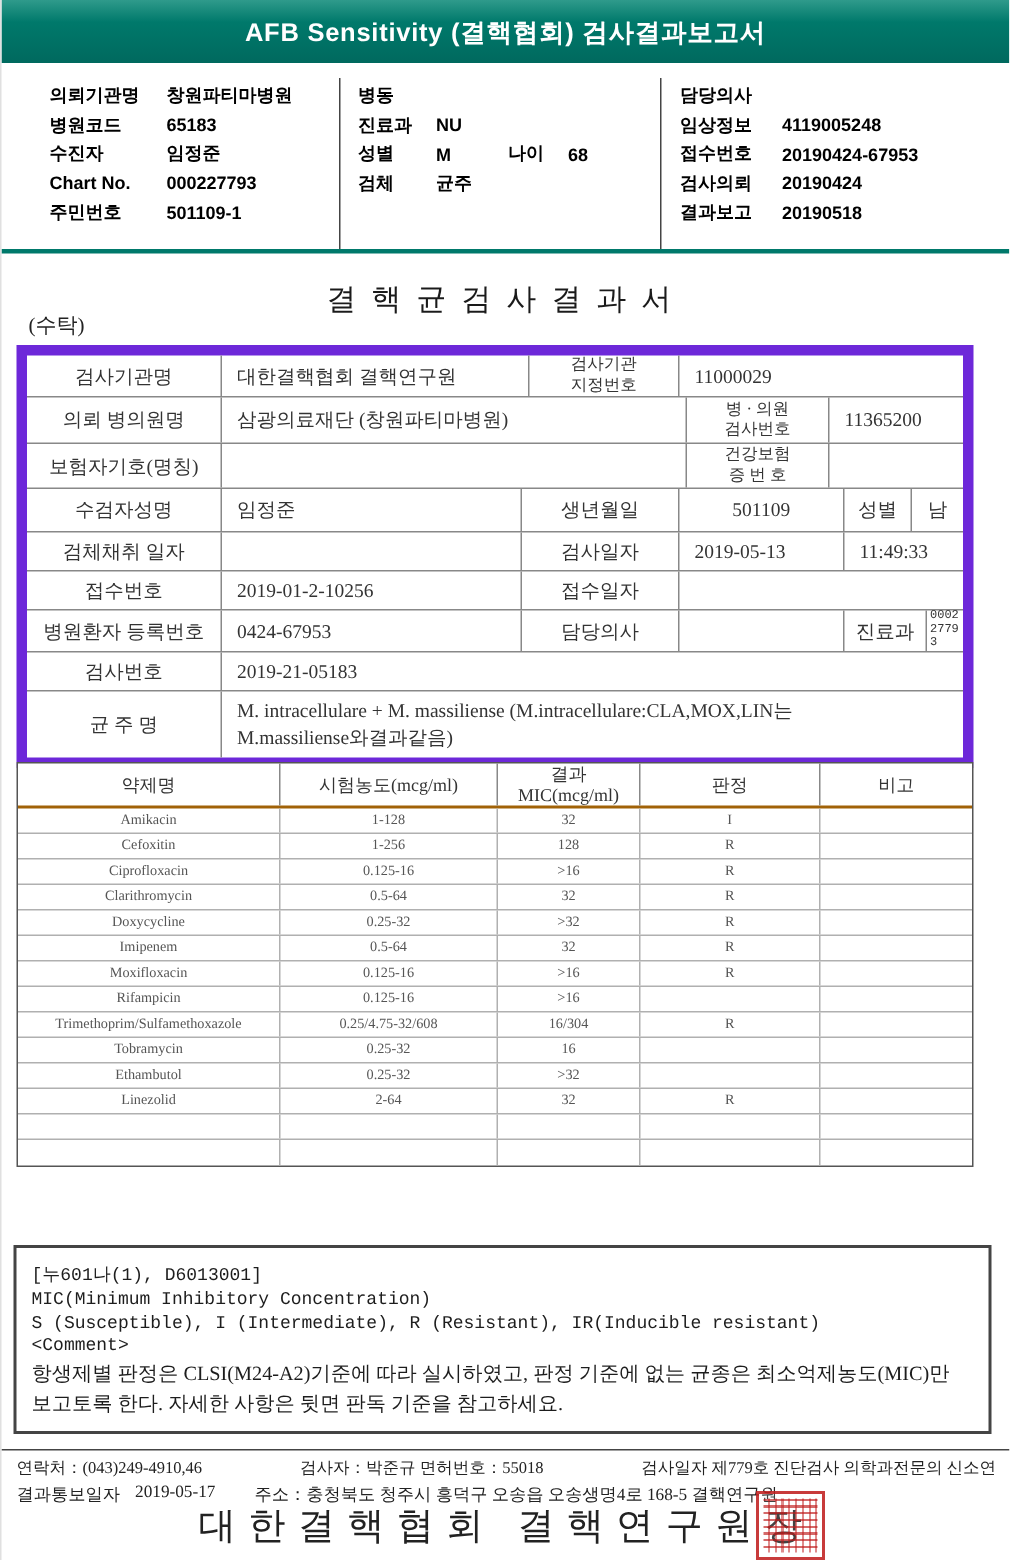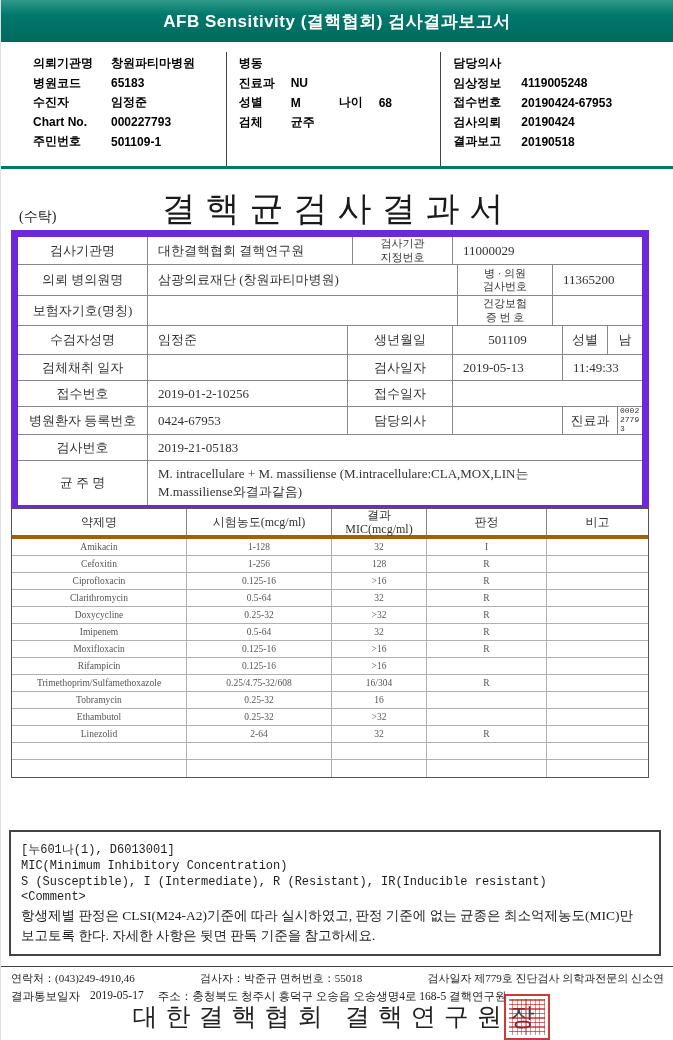--- a/index.html
+++ b/index.html
@@ -29,57 +29,57 @@
   .pval-fixed { width:48px; flex:none; }
   .plabel2 { font-weight:bold; width:40px; flex:none; }
 
   .divider { position:absolute; top:166px; left:0; right:0; height:3px; background:#00796b; }
 
   
   .document { position:absolute; top:172px; left:0; width:673px; height:868px;
               font-family:"Liberation Serif","DejaVu Serif",serif; color:#333; }
   .consign { position:absolute; top:36px; left:18px; font-size:14px; color:#222; }
   .doc-title { position:absolute; top:14px; left:0; width:100%; text-align:center;
-               font-size:34px; letter-spacing:10px; color:#1a1a1a; }
+               font-size:20px; letter-spacing:10px; color:#1a1a1a; }
 
   
   .info-table { position:absolute; top:58px; left:10px; width:638px; border:7px solid #6d28d9; background:#fff; }
   .it-row { display:flex; border-bottom:1px solid #888; }
   .it-row:last-child { border-bottom:none; }
   .it-cell { border-right:1px solid #888; display:flex; align-items:center; font-size:13px; min-width:0; }
   .it-last { border-right:none; flex:1; }
   .it-label { justify-content:center; text-align:center; }
   .it-val { padding-left:10px; }
   .it-small { font-size:11px; line-height:1.2; white-space:pre-line; justify-content:center; text-align:center; }
   .it-center { justify-content:center; padding-left:0; }
   .it-tiny { font-size:8px; line-height:1.1; padding-left:2px; word-break:break-all; font-family:"Liberation Mono","DejaVu Sans Mono",monospace; }
   .it-pre { white-space:pre-line; line-height:1.35; font-size:13px; }
 
   
   .drug-table { position:absolute; top:336px; left:10px; width:638px; border:1px solid #555; background:#fff; }
-  .dt-header { display:flex; height:30px; border-bottom:4px solid #a16207;justify-content:flex-end; }
+  .dt-header { display:flex; height:30px; border-bottom:2px solid #a16207;justify-content:flex-end; }
   .dt-hcell { border-right:1px solid #888; display:flex; align-items:center; justify-content:center;
               font-size:12px; color:#333; white-space:pre-line; text-align:center; line-height:1.2; }
   .dt-row { display:flex; height:17px; border-bottom:1px solid #b0b0b0; }
   .dt-row:last-child { border-bottom:none; }
   .dt-cell { border-right:1px solid #b0b0b0; display:flex; align-items:center; justify-content:center;
              font-size:9.5px; color:#555; overflow:hidden; white-space:nowrap; }
   .dt-last { border-right:none; flex:1; }
 
   
   .notes { position:absolute; top:658px; left:8px; width:652px; min-height:124px;
            border:2px solid #444; padding:7px 10px; color:#1d1d1d; }
   .notes .mono { font-family:"Liberation Mono","DejaVu Sans Mono",monospace; font-size:12px; margin:1.5px 0; }
   .notes .comment-body { font-size:13.5px; line-height:1.5; margin-top:2px; }
 
   
   .rule { position:absolute; top:794px; left:0; width:673px; border-top:1px solid #444; }
   .footer1 { position:absolute; top:799px; left:10px; width:653px; display:flex;
              justify-content:space-between; font-size:11px; color:#222; }
-  .footer2 { position:absolute; top:817px; left:10px; display:flex; gap:14px; font-size:11.5px; color:#222; }
+  .footer2 { position:absolute; top:817px; left:10px; display:flex; gap:26px; font-size:11.5px; color:#222; }
   .footer2 .rd { display:flex; gap:10px; }
   .org { position:absolute; top:828px; left:0; width:100%; text-align:center;
          font-size:25px; letter-spacing:8px; color:#222; white-space:nowrap; }
 
   
   .seal { position:absolute; top:822px; left:503px; width:46px; height:46px;
           border:2.5px solid rgba(190,25,25,.85); z-index:3; background:rgba(255,255,255,.15); }
   .seal-inner { position:absolute; inset:3px;
     background:
       repeating-linear-gradient(0deg, transparent 0 3px, rgba(190,25,25,.65) 3px 4.5px),

